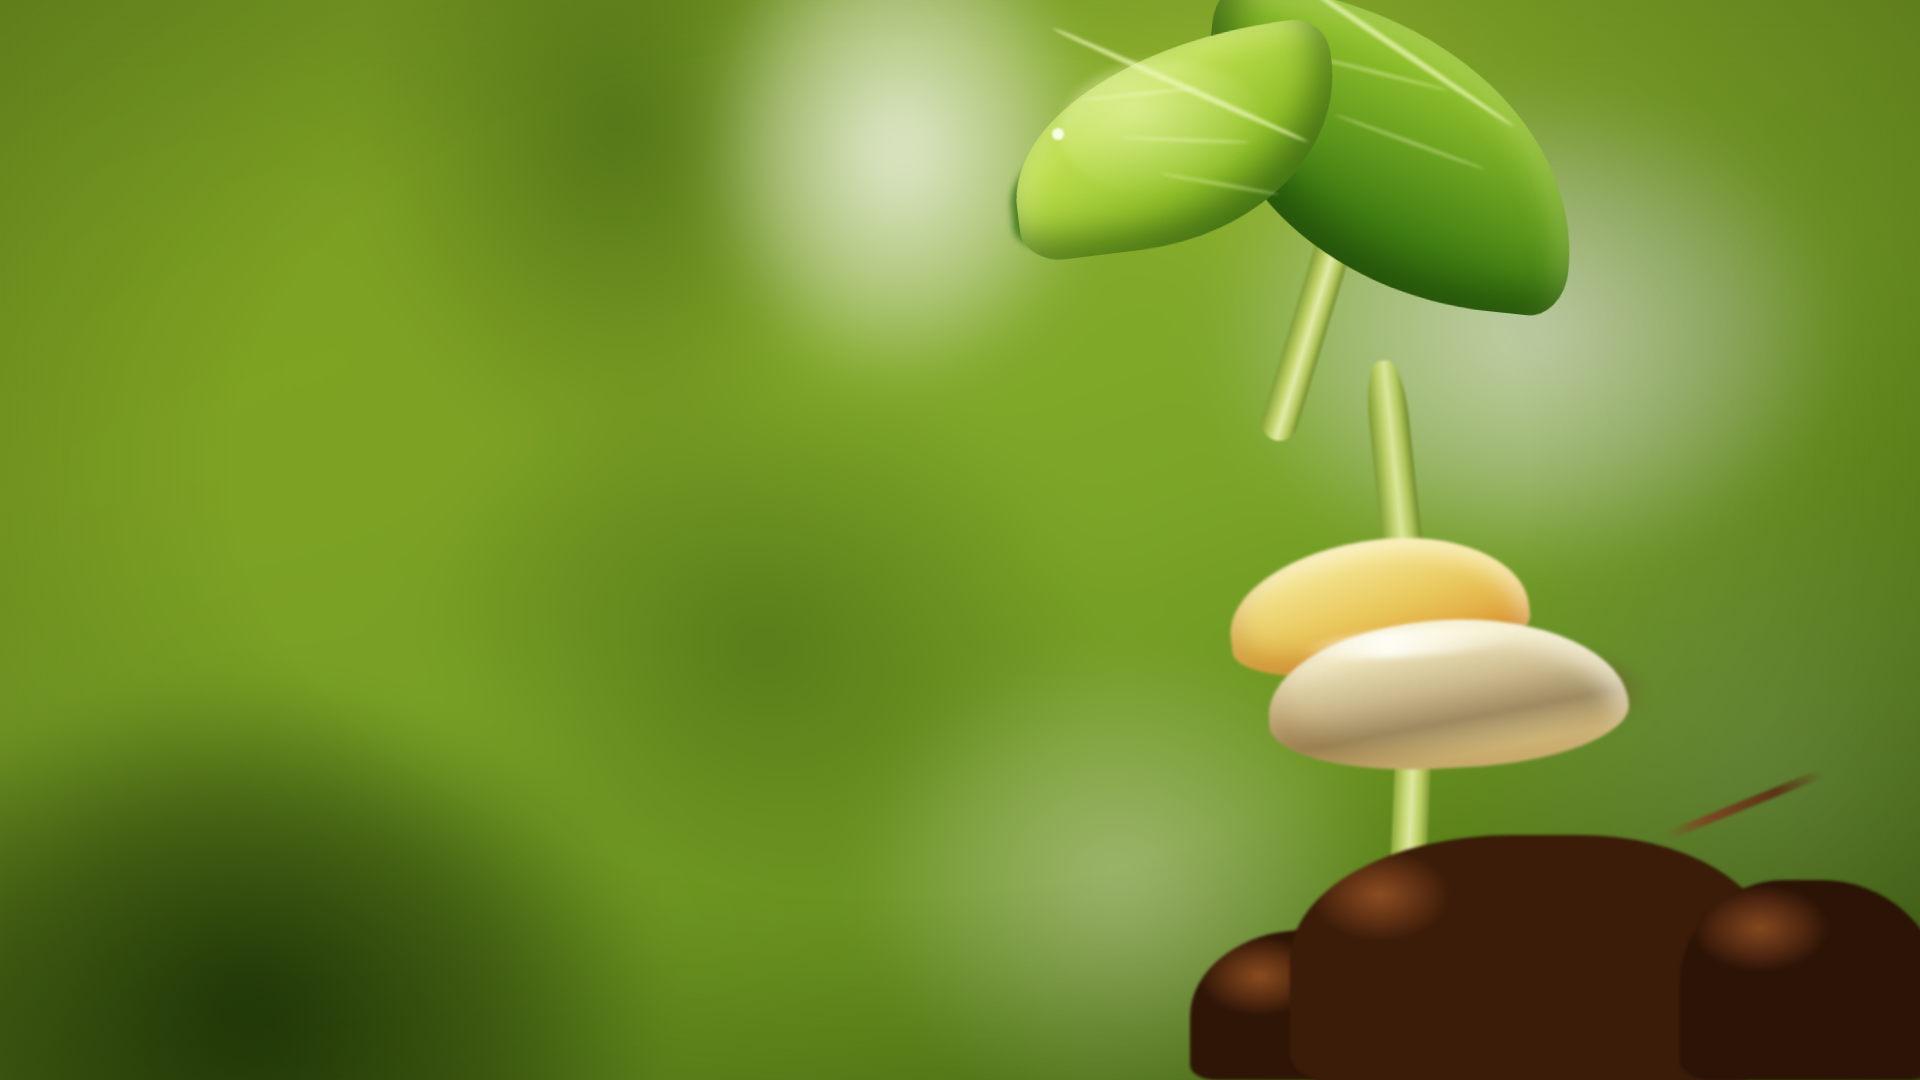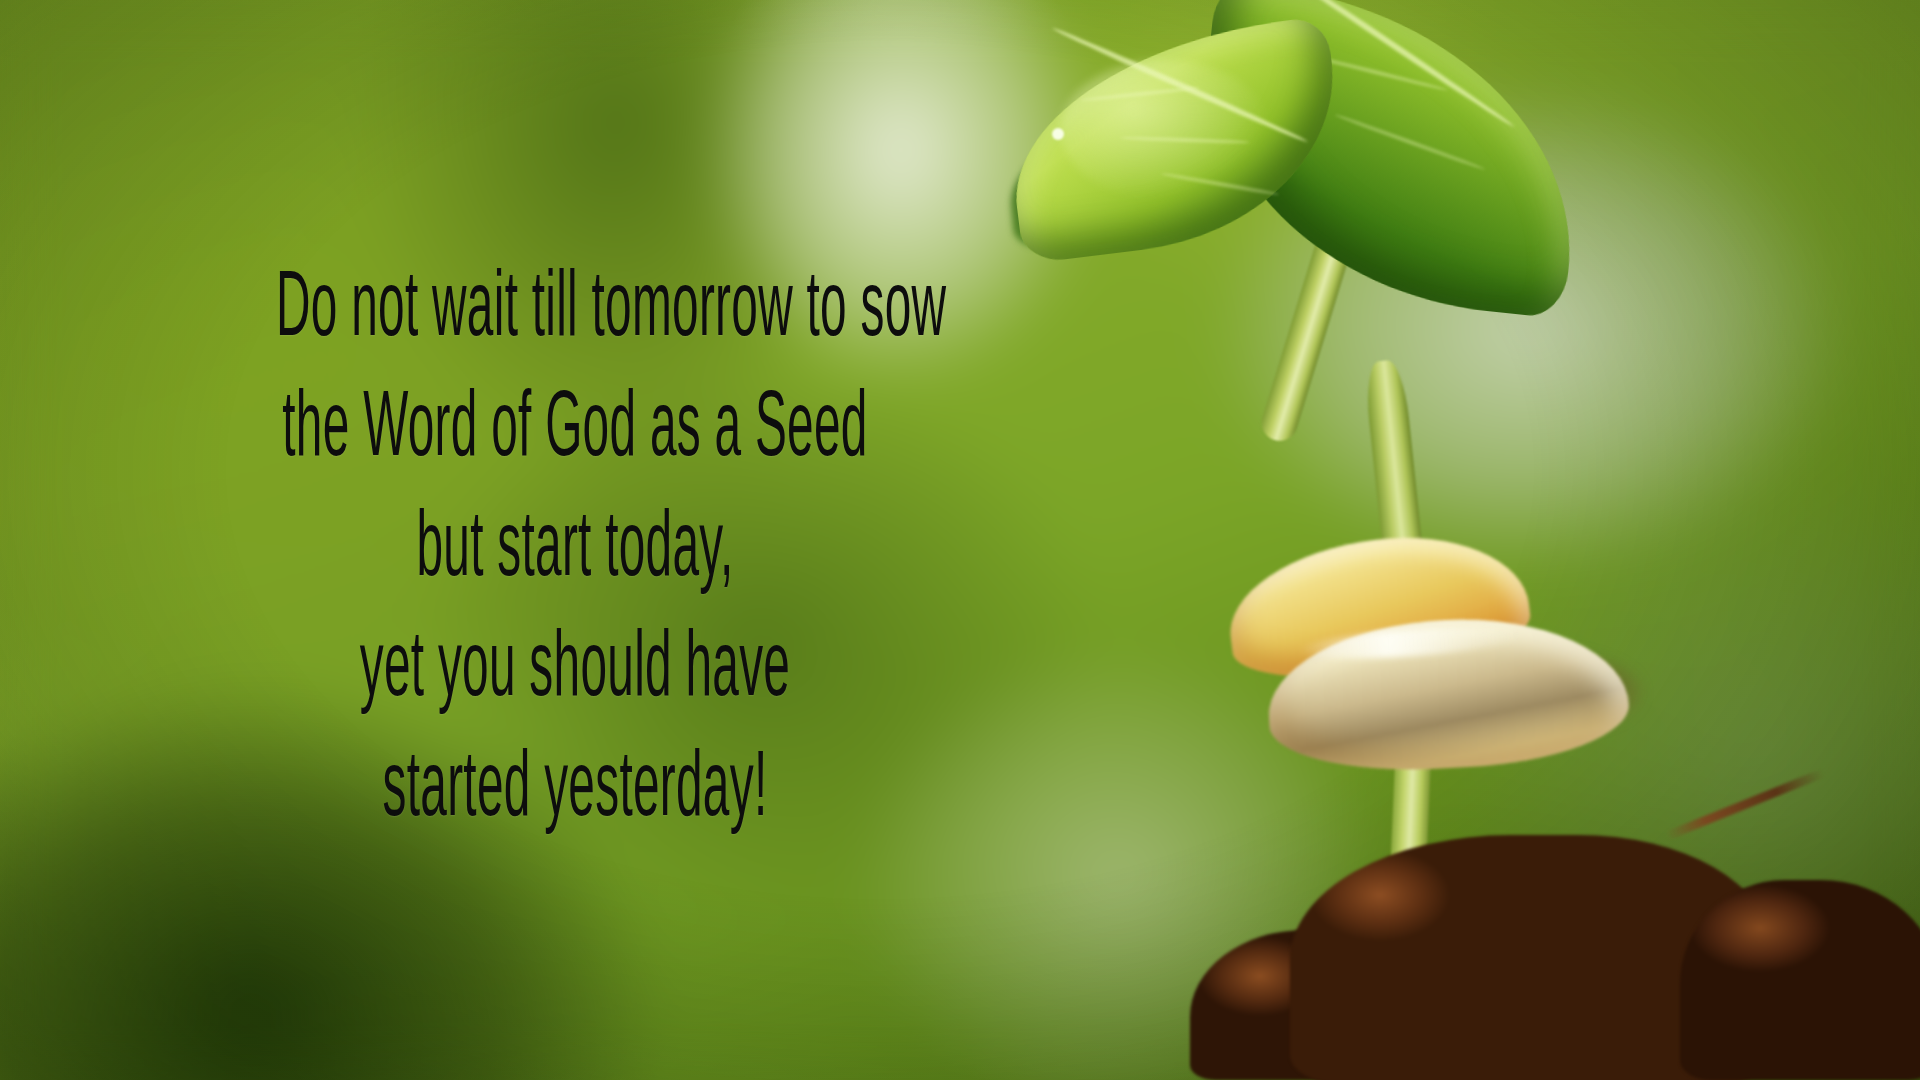--- a/index.html
+++ b/index.html
@@ -261,21 +261,14 @@
     <div class="cot cot-top"></div>
     <div class="cot cot-bottom"></div>
     <div class="cot-shine"></div>
 
     <div class="root-twig"></div>
     <div class="soil soil-left"></div>
     <div class="soil soil-main"></div>
     <div class="soil soil-right"></div>
   </div>
 
-  <div class="quote">
-    <span class="quote-line">Do not wait till tomorrow to sow</span>
-    <span class="quote-line">the Word of God as a Seed</span>
-    <span class="quote-line">but start today,</span>
-    <span class="quote-line">yet you should have</span>
-    <span class="quote-line">started yesterday!</span>
-  </div>
 
 </div>
 
 </body></html>

